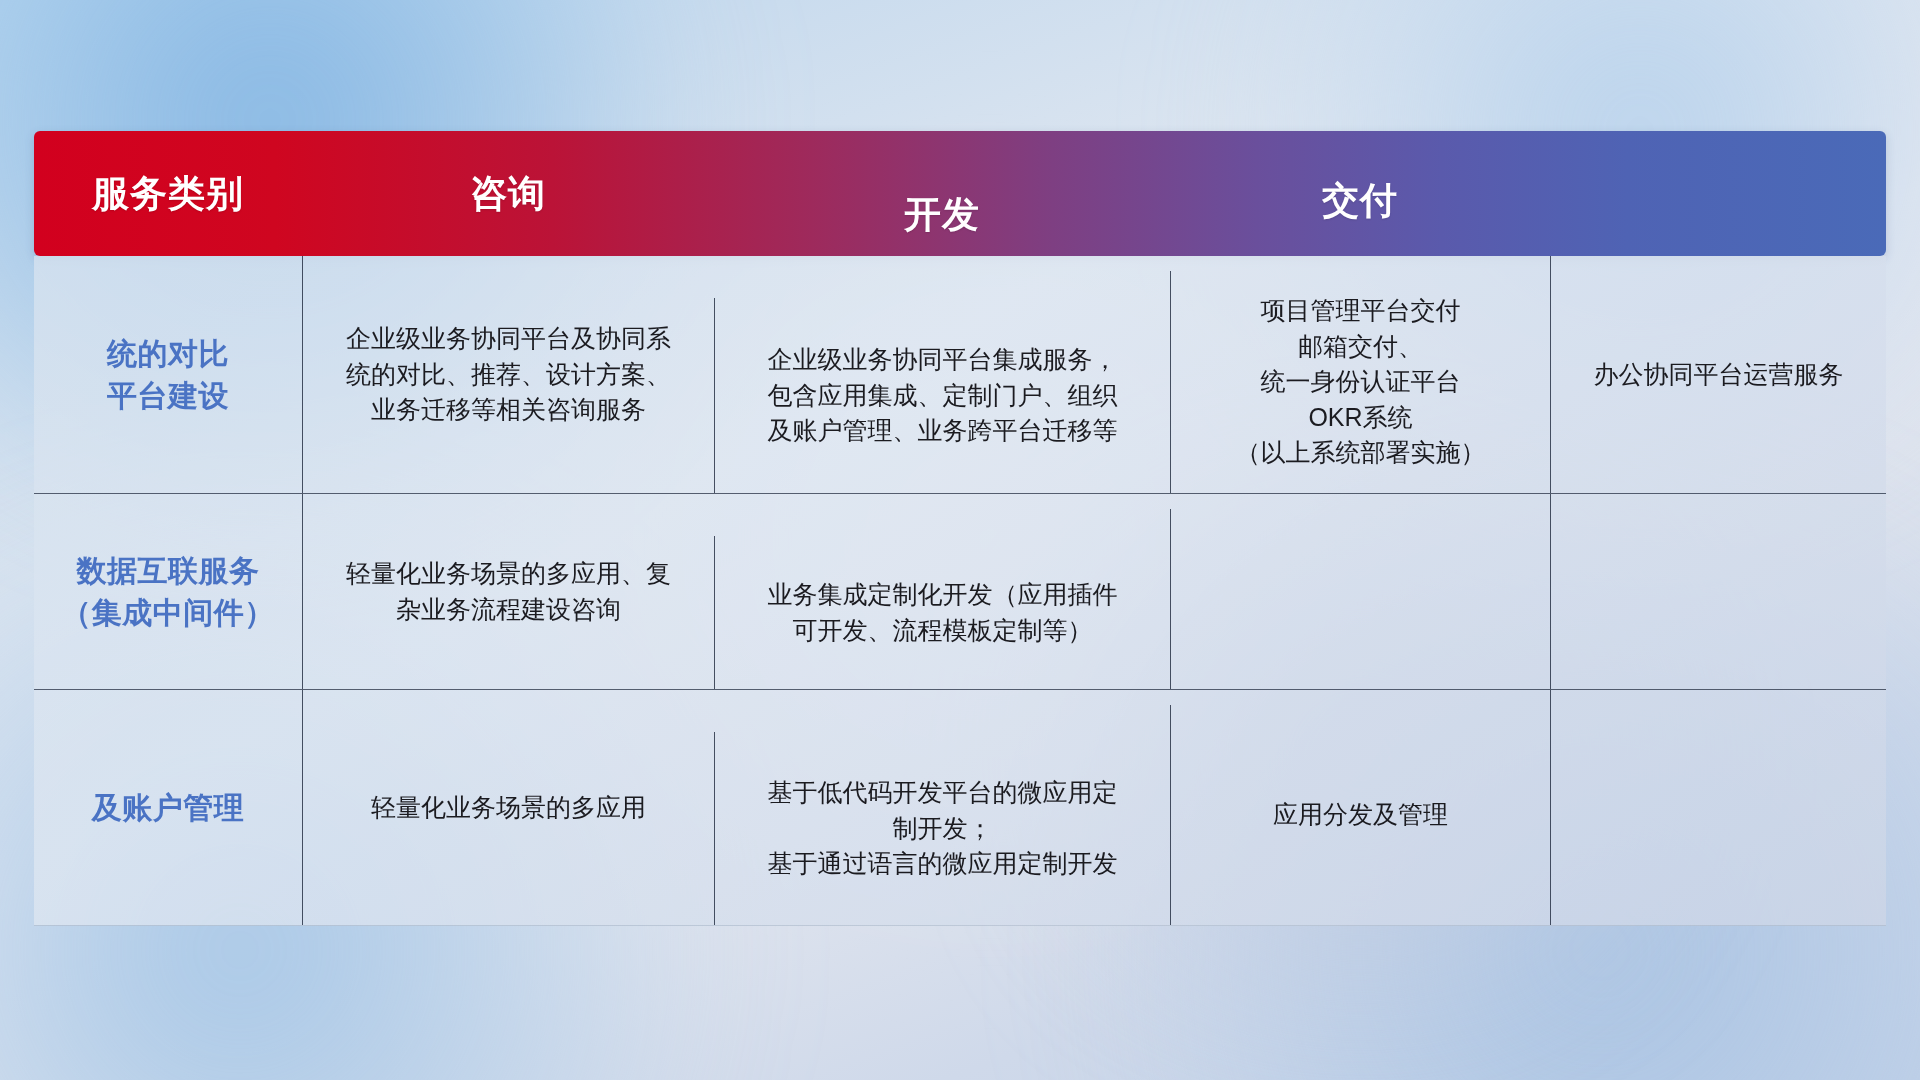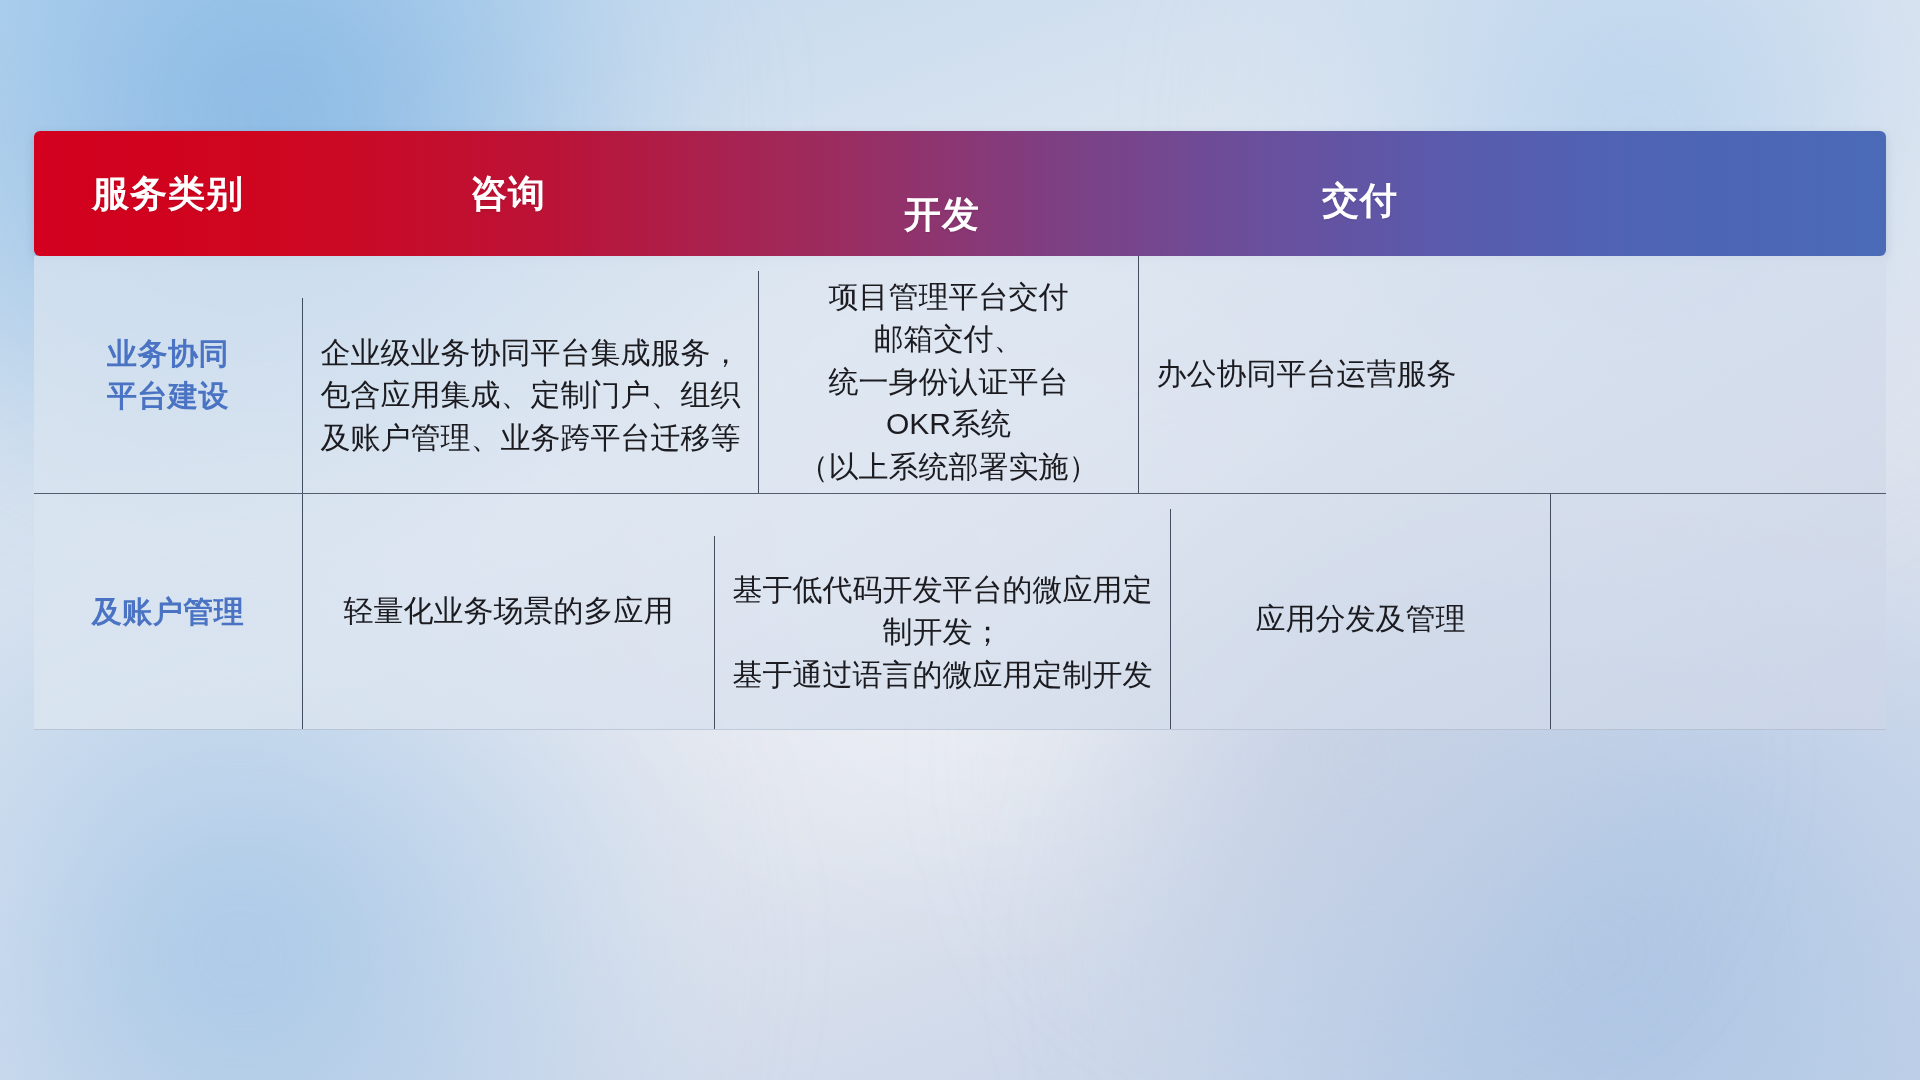--- a/index.html
+++ b/index.html
@@ -77,21 +77,21 @@
         rgba(205,214,231,.80) 100%);
     border-bottom: 1px solid rgba(70,90,120,.20);
   }
   .tr { display:flex; }
   .tr + .tr { border-top:1px solid rgba(30,40,60,.72); }
   .td {
     display:flex; align-items:center; justify-content:center;
     padding:10px 16px;
     text-align:center;
     color:#1b1b20;
-    font-size:30px;
+    font-size:25px;
     line-height:1.42;
     white-space:pre-line;
   }
   .td.cat {
     color:#4a73c4;
     font-weight:bold;
     font-size:30px;
     line-height:1.38;
     letter-spacing:.5px;
   }
@@ -127,33 +127,46 @@
   <div class="table-header">
     <div class="th c0">服务类别</div>
     <div class="th c1">咨询</div>
     <div class="th c2">开发</div>
     <div class="th c3">交付</div>
   </div>
 
   <div class="table-body">
 
     <div class="tr r0">
-      <div class="td cat c0">业务协同
+      <div class="td cat c0">统的对比
 平台建设</div>
+      <div class="td c1 sep-l">企业级业务协同平台及协同系
+统的对比、推荐、设计方案、
+业务迁移等相关咨询服务</div>
       <div class="td c2 sep-l">企业级业务协同平台集成服务，
 包含应用集成、定制门户、组织
 及账户管理、业务跨平台迁移等</div>
       <div class="td c3 sep-l">项目管理平台交付
 邮箱交付、
 统一身份认证平台
 OKR系统
 （以上系统部署实施）</div>
       <div class="td c4 sep-l">办公协同平台运营服务</div>
     </div>
 
+    <div class="tr r1">
+      <div class="td cat c0">数据互联服务
+（集成中间件）</div>
+      <div class="td c1 sep-l">轻量化业务场景的多应用、复
+杂业务流程建设咨询</div>
+      <div class="td c2 sep-l">业务集成定制化开发（应用插件
+可开发、流程模板定制等）</div>
+      <div class="td c3 sep-l"></div>
+      <div class="td c4 sep-l"></div>
+    </div>
 
     <div class="tr r2">
       <div class="td cat c0">及账户管理</div>
       <div class="td c1 sep-l">轻量化业务场景的多应用</div>
       <div class="td c2 sep-l">基于低代码开发平台的微应用定
 制开发；
 基于通过语言的微应用定制开发</div>
       <div class="td c3 sep-l">应用分发及管理</div>
       <div class="td c4 sep-l"></div>
     </div>

